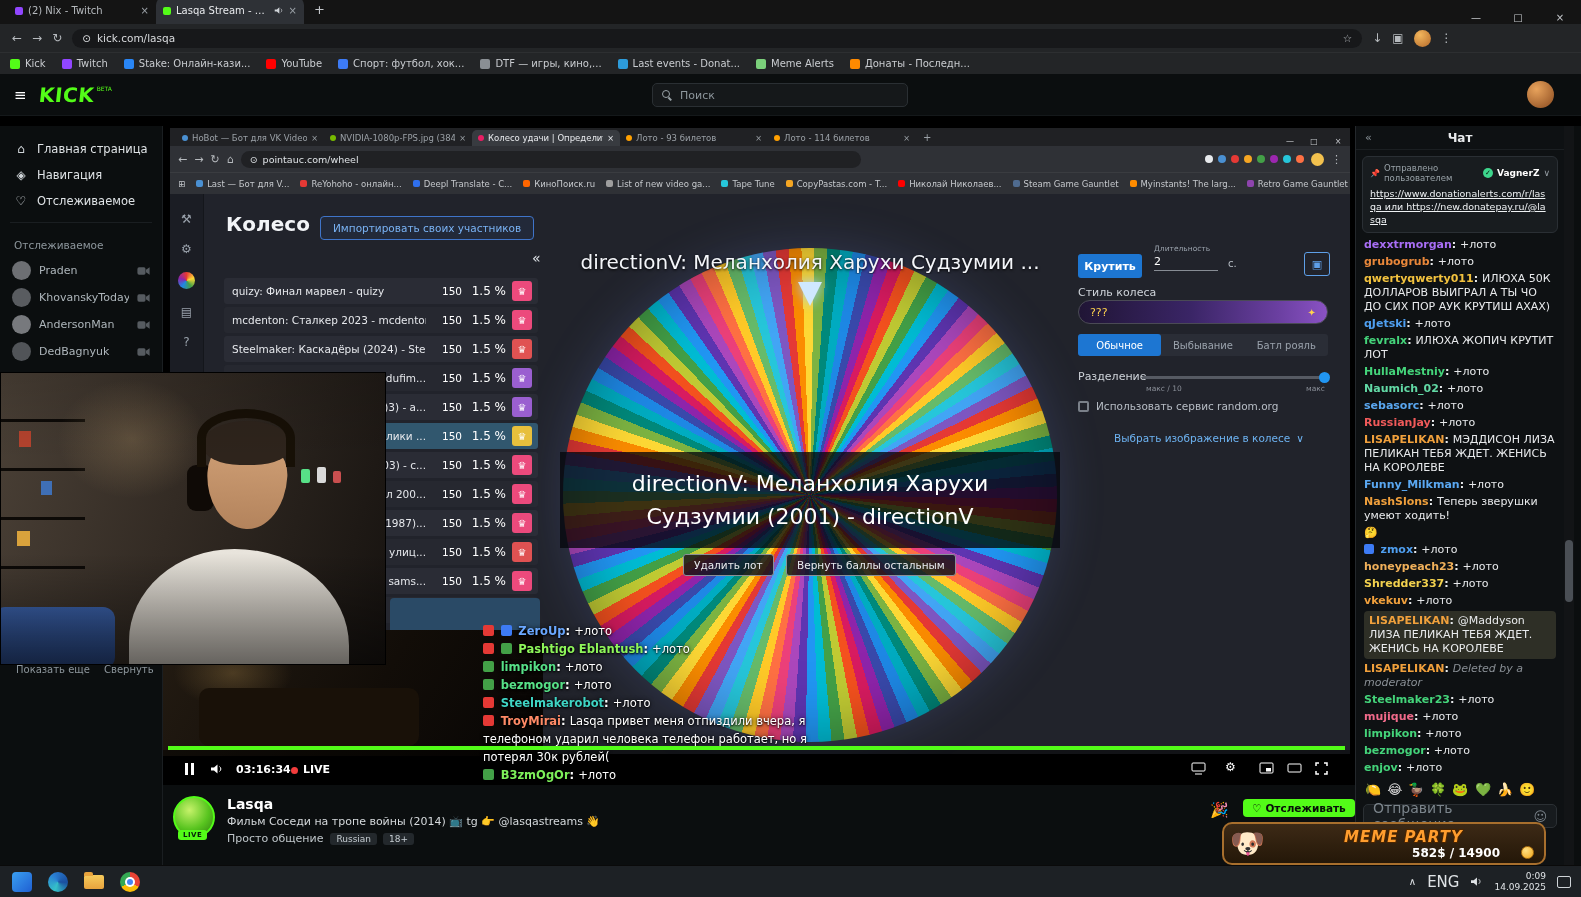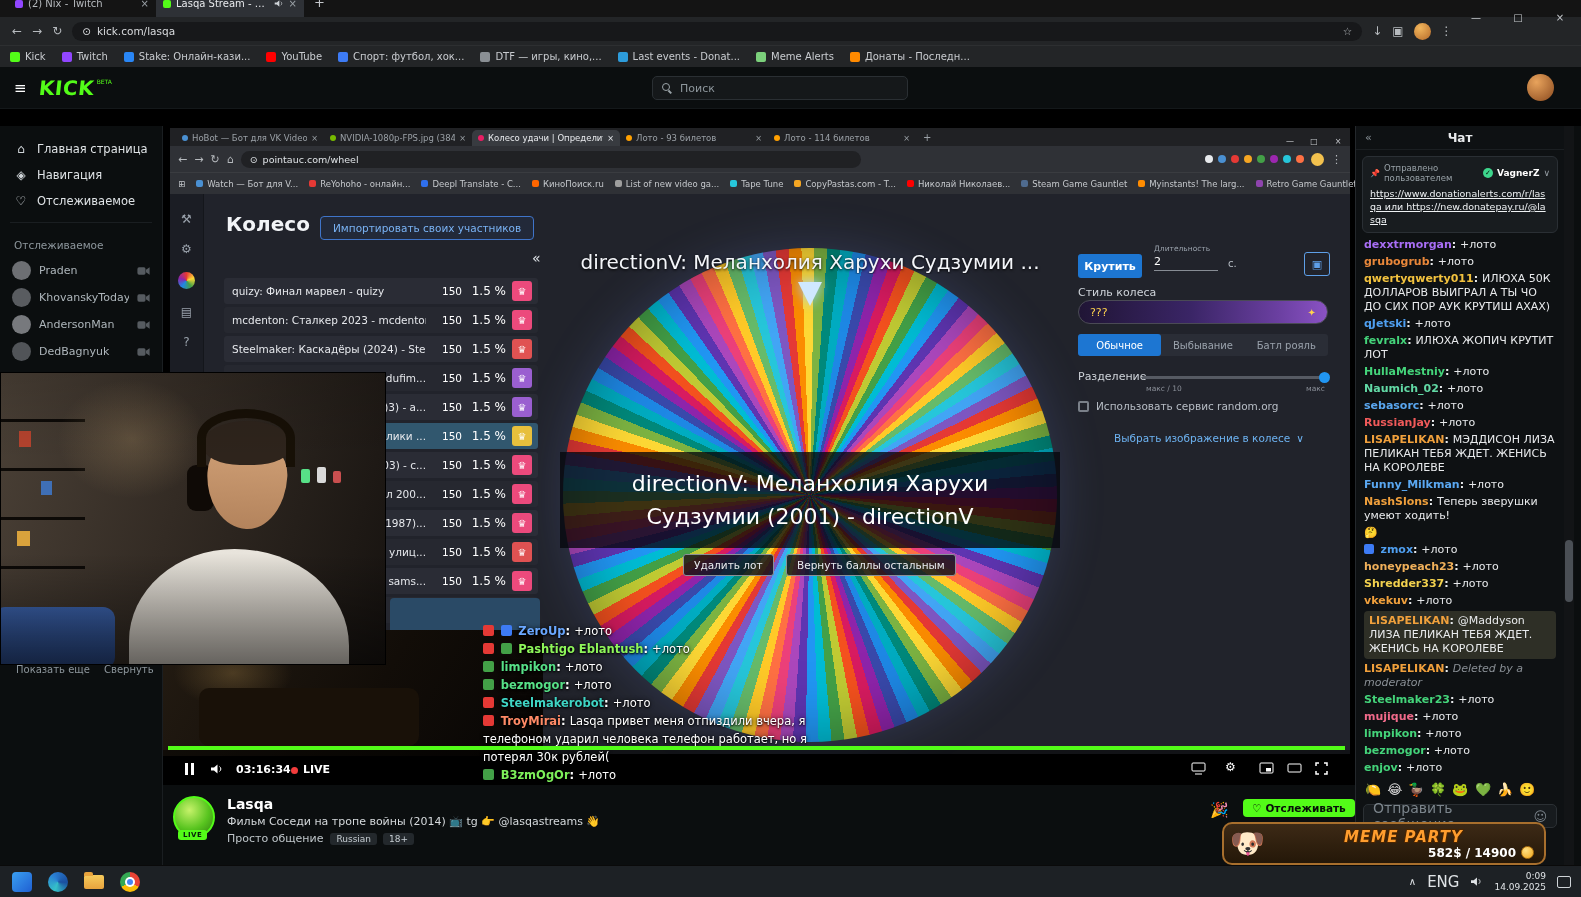--- a/index.html
+++ b/index.html
@@ -1,21 +1,21 @@
 <!DOCTYPE html>
 <html><head>
 <meta charset="utf-8">
 <style>
 *{margin:0;padding:0;box-sizing:border-box}
 html,body{background:#000}
 .screen{position:relative;width:1581px;height:897px;background:#000;overflow:hidden;
   font-family:"DejaVu Sans","Liberation Sans",sans-serif;color:#ddd;-webkit-font-smoothing:antialiased}
 
 
-.tabstrip{display:flex;align-items:flex-end;height:17px;background:#141414;padding-left:8px;position:relative}
+.tabstrip{display:flex;align-items:flex-end;height:24px;background:#141414;padding-left:8px;position:relative}
 .otabs{display:flex;align-items:flex-end;height:34px}
 .otab{display:flex;align-items:center;gap:5px;width:148px;height:27px;padding:0 7px;border-radius:8px 8px 0 0;color:#b6babe;font-size:10px}
 .otab.active{background:#2e3136;color:#e8eaed}
 .fav{width:8px;height:8px;border-radius:2px;flex:none}
 .otab-t{white-space:nowrap;overflow:hidden;text-overflow:ellipsis;flex:1}
 .otab-a{flex:none}
 .otab-x{font-size:10px;color:#9aa0a6}
 .newtab{color:#c5c8cc;font-size:13px;margin:0 0 7px 10px}
 .winctl{position:absolute;right:0;top:0;height:34px;display:flex}
 .winctl span{width:42px;display:flex;align-items:center;justify-content:center;color:#c5c8cc;font-size:10px}
@@ -206,21 +206,21 @@
 .wc-earL{position:absolute;left:186px;top:92px;width:27px;height:46px;background:#0f0a06;border-radius:9px}
 .wc-vig{position:absolute;inset:0;background:linear-gradient(180deg,rgba(0,0,0,.12),transparent 30%,transparent 62%,rgba(0,0,0,.5))}
 
 
 .follow{position:absolute;left:1243px;top:799px;z-index:46;display:flex;align-items:center;gap:4px;background:#53fc18;color:#08100a;font-size:10.5px;font-weight:700;padding:3px 9px;border-radius:4px}
 .party{position:absolute;left:1210px;top:801px;font-size:15px;z-index:45}
 .meme{position:absolute;left:1222px;top:822px;width:324px;height:43px;z-index:46;background:linear-gradient(180deg,#3d2a16,#241708);border:2px solid #a86f2d;border-radius:10px;display:flex;align-items:center;gap:8px;padding:0 10px 0 6px}
 .meme-dog{font-size:28px;line-height:1}
 .meme-col{flex:1}
 .meme-title{text-align:center;font-size:15px;font-weight:900;font-style:italic;letter-spacing:1px;color:#ff9d2e;text-shadow:1px 1px 0 #4a2500,-1px 1px 0 #4a2500,1px -1px 0 #4a2500,-1px -1px 0 #4a2500}
-.meme-bottom{display:flex;justify-content:flex-end;align-items:center;gap:5px}
+.meme-bottom{display:flex;justify-content:flex-end;align-items:center;gap:21px}
 .meme-count{font-size:12px;font-weight:800;color:#fff}
 .meme-coin{width:13px;height:13px;border-radius:50%;background:radial-gradient(circle at 35% 30%,#ffe082,#f2a71b);border:1px solid #b57714}
 
 
 .taskbar{position:absolute;left:0;top:865px;width:1581px;height:32px;background:#1d2125;border-top:1px solid #0a0a0a;display:flex;align-items:center;padding:0 10px;gap:12px;z-index:60}
 .tb-ic{width:24px;height:24px;display:flex;align-items:center;justify-content:center}
 .tb-tile{width:20px;height:20px;border-radius:4px;background:linear-gradient(135deg,#3aa0f2,#1f5fd2)}
 .tb-edge{width:20px;height:20px;border-radius:50%;background:conic-gradient(from 200deg,#35c1c8,#2a7fd4 35%,#1a4fa0 70%,#35c1c8)}
 .tb-folder{width:20px;height:14px;background:linear-gradient(#f6cb5c,#e8a33d);border-radius:2px;position:relative}
 .tb-folder::before{content:"";position:absolute;left:0;top:-3px;width:9px;height:4px;background:#e8a33d;border-radius:2px 2px 0 0}
@@ -471,21 +471,21 @@
           </div>
         <span class="iavatar"></span>
         <span class="inav">⋮</span>
       </div>
       <div class="ib-bm">
         <span>⊞</span>
         <div style="display:flex;gap:11px">
 
             <div class="ibm">
               <span class="dot" style="background: rgb(74, 144, 210);"></span>
-              <span>Watch — Бот для V...</span>
+              <span>Last — Бот для V...</span>
             </div>
 
             <div class="ibm">
               <span class="dot" style="background: rgb(229, 57, 53);"></span>
               <span>ReYohoho - онлайн...</span>
             </div>
 
             <div class="ibm">
               <span class="dot" style="background: rgb(47, 111, 237);"></span>
               <span>Deepl Translate - C...</span>

